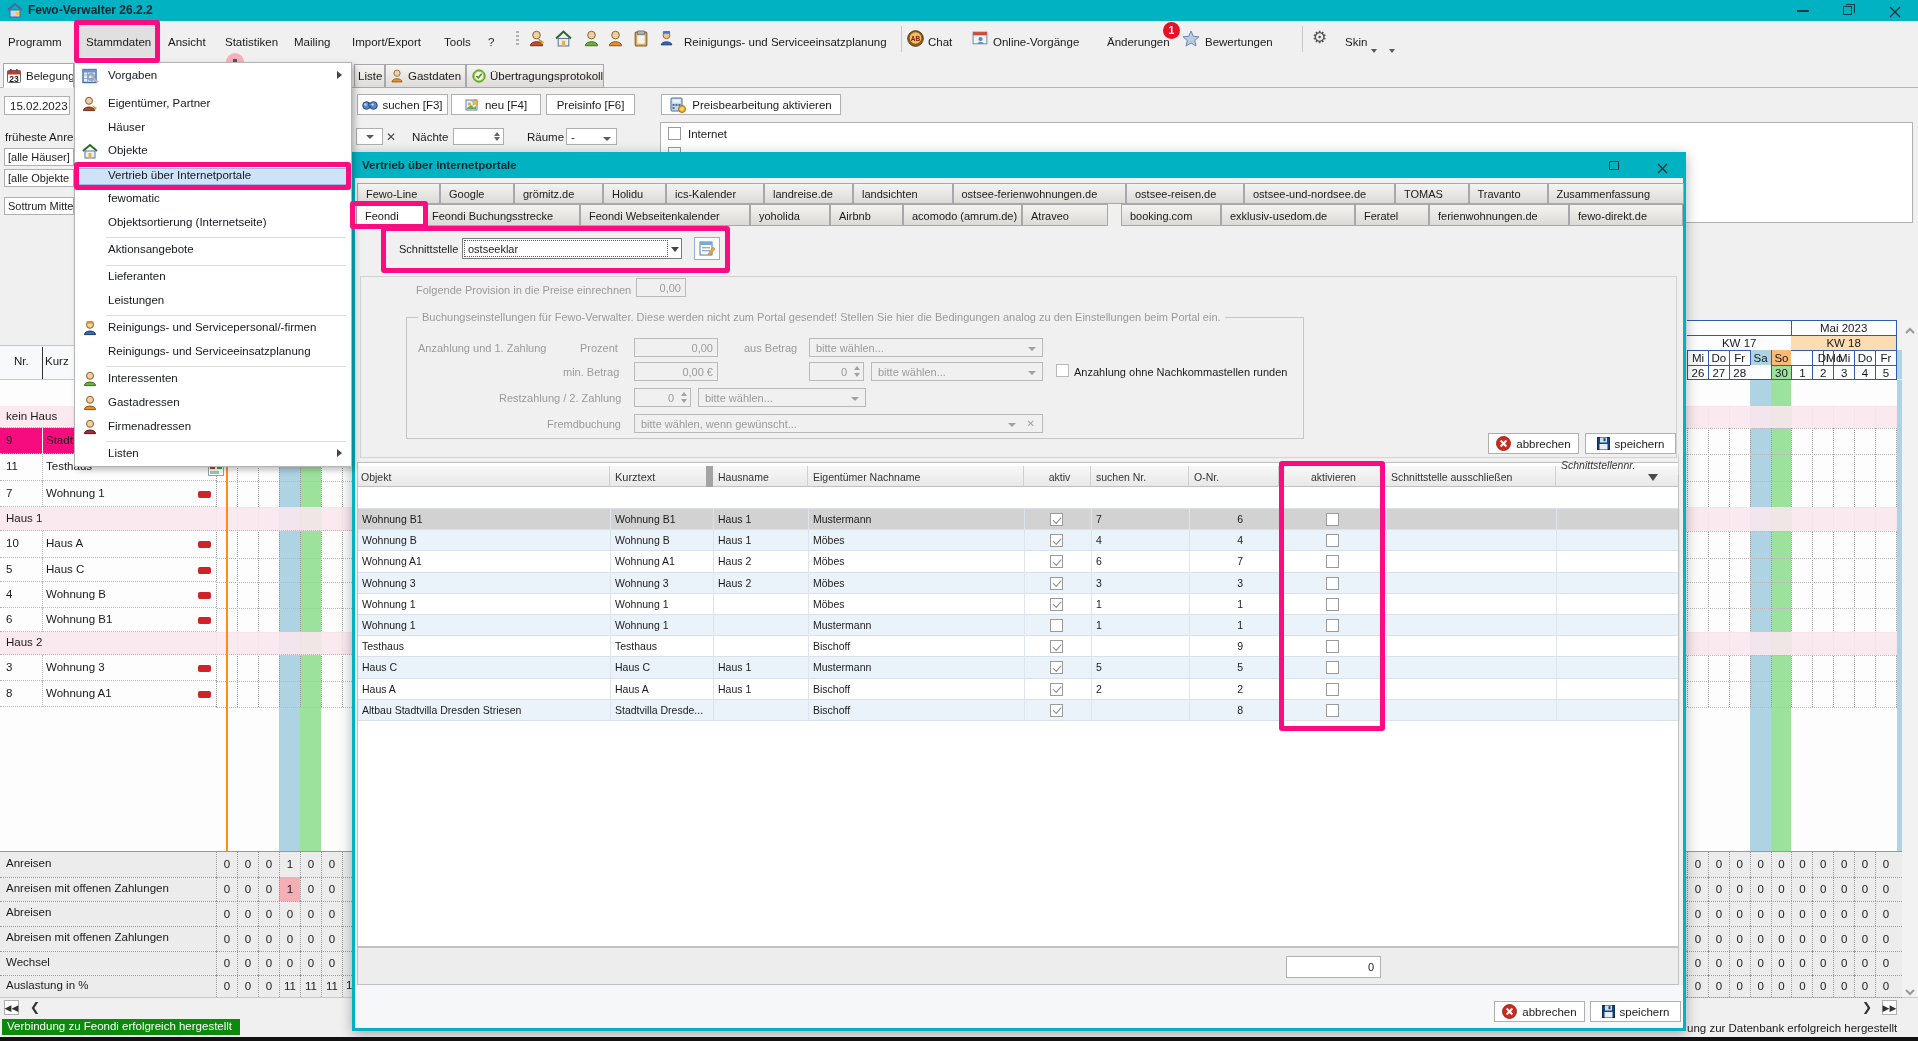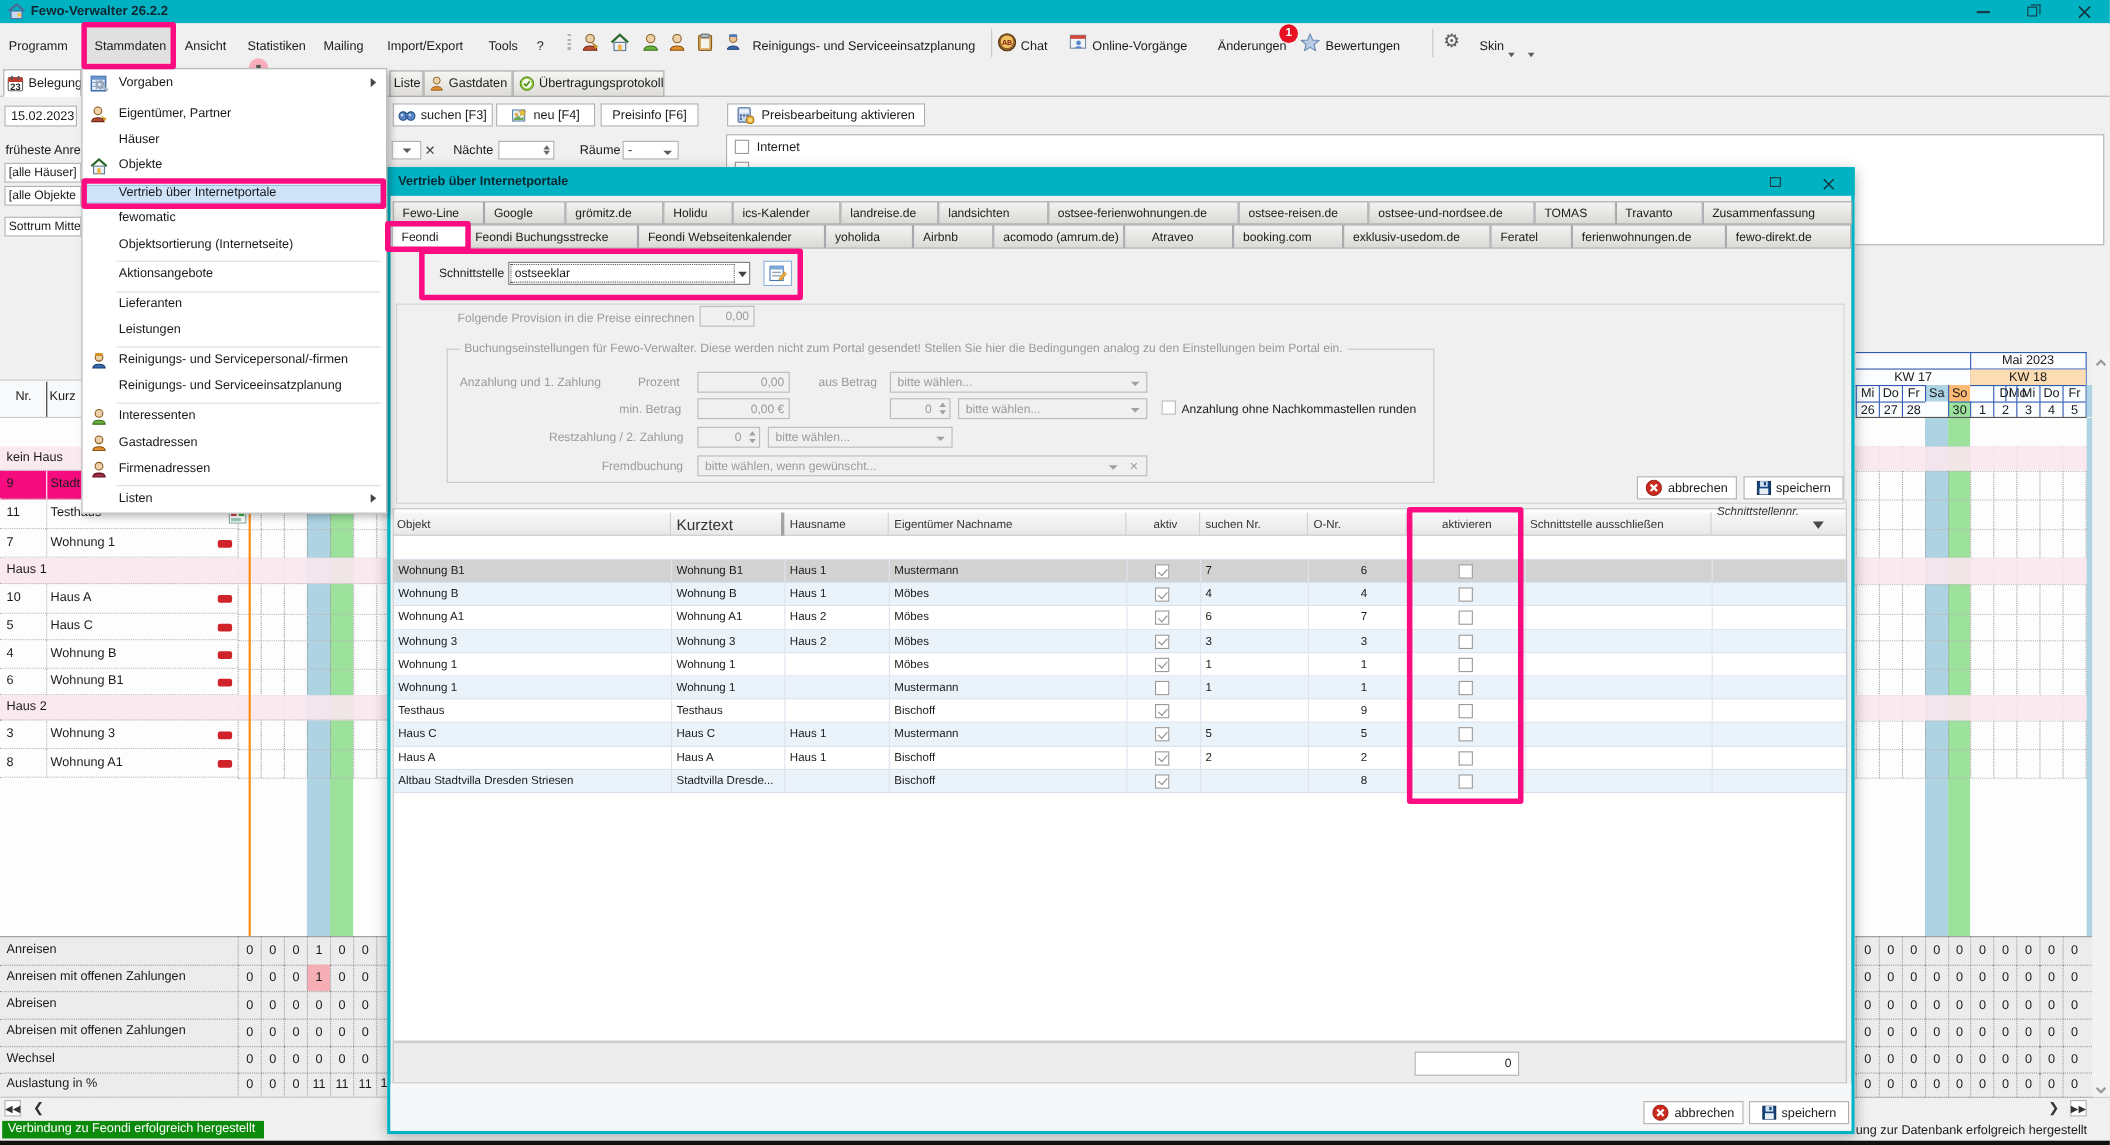--- a/index.html
+++ b/index.html
@@ -449,21 +449,21 @@
 <div class="ab" style="left:1126px;top:183px;width:118px;height:21px;background:linear-gradient(#f3f3f1,#dcdad6);border:1px solid #a8a7ab;font-size:11px;color:#1a1a1a;padding:4px 0 0 8px;z-index:22;white-space:nowrap;overflow:hidden;">ostsee-reisen.de</div>
 <div class="ab" style="left:1244px;top:183px;width:151px;height:21px;background:linear-gradient(#f3f3f1,#dcdad6);border:1px solid #a8a7ab;font-size:11px;color:#1a1a1a;padding:4px 0 0 8px;z-index:22;white-space:nowrap;overflow:hidden;">ostsee-und-nordsee.de</div>
 <div class="ab" style="left:1395px;top:183px;width:73.5px;height:21px;background:linear-gradient(#f3f3f1,#dcdad6);border:1px solid #a8a7ab;font-size:11px;color:#1a1a1a;padding:4px 0 0 8px;z-index:22;white-space:nowrap;overflow:hidden;">TOMAS</div>
 <div class="ab" style="left:1468.5px;top:183px;width:79px;height:21px;background:linear-gradient(#f3f3f1,#dcdad6);border:1px solid #a8a7ab;font-size:11px;color:#1a1a1a;padding:4px 0 0 8px;z-index:22;white-space:nowrap;overflow:hidden;">Travanto</div>
 <div class="ab" style="left:1547.5px;top:183px;width:136px;height:21px;background:linear-gradient(#f3f3f1,#dcdad6);border:1px solid #a8a7ab;font-size:11px;color:#1a1a1a;padding:4px 0 0 8px;z-index:22;white-space:nowrap;overflow:hidden;">Zusammenfassung</div>
 <div class="ab" style="left:423px;top:204px;width:157px;height:22px;background:linear-gradient(#f3f3f1,#dcdad6);border:1px solid #a8a7ab;font-size:11px;color:#1a1a1a;padding:5px 0 0 8px;z-index:22;white-space:nowrap;overflow:hidden;">Feondi Buchungsstrecke</div>
 <div class="ab" style="left:580px;top:204px;width:170px;height:22px;background:linear-gradient(#f3f3f1,#dcdad6);border:1px solid #a8a7ab;font-size:11px;color:#1a1a1a;padding:5px 0 0 8px;z-index:22;white-space:nowrap;overflow:hidden;">Feondi Webseitenkalender</div>
 <div class="ab" style="left:750px;top:204px;width:80px;height:22px;background:linear-gradient(#f3f3f1,#dcdad6);border:1px solid #a8a7ab;font-size:11px;color:#1a1a1a;padding:5px 0 0 8px;z-index:22;white-space:nowrap;overflow:hidden;">yoholida</div>
 <div class="ab" style="left:830px;top:204px;width:73px;height:22px;background:linear-gradient(#f3f3f1,#dcdad6);border:1px solid #a8a7ab;font-size:11px;color:#1a1a1a;padding:5px 0 0 8px;z-index:22;white-space:nowrap;overflow:hidden;">Airbnb</div>
 <div class="ab" style="left:903px;top:204px;width:119px;height:22px;background:linear-gradient(#f3f3f1,#dcdad6);border:1px solid #a8a7ab;font-size:11px;color:#1a1a1a;padding:5px 0 0 8px;z-index:22;white-space:nowrap;overflow:hidden;">acomodo (amrum.de)</div>
-<div class="ab" style="left:1022px;top:204px;width:99px;height:22px;background:linear-gradient(#f3f3f1,#dcdad6);border:1px solid #a8a7ab;font-size:11px;color:#1a1a1a;padding:5px 0 0 24px;z-index:22;white-space:nowrap;overflow:hidden;">Atraveo</div>
+<div class="ab" style="left:1022px;top:204px;width:86px;height:22px;background:linear-gradient(#f3f3f1,#dcdad6);border:1px solid #a8a7ab;font-size:11px;color:#1a1a1a;padding:5px 0 0 8px;z-index:22;white-space:nowrap;overflow:hidden;">Atraveo</div>
 <div class="ab" style="left:1121px;top:204px;width:100px;height:22px;background:linear-gradient(#f3f3f1,#dcdad6);border:1px solid #a8a7ab;font-size:11px;color:#1a1a1a;padding:5px 0 0 8px;z-index:22;white-space:nowrap;overflow:hidden;">booking.com</div>
 <div class="ab" style="left:1221px;top:204px;width:134px;height:22px;background:linear-gradient(#f3f3f1,#dcdad6);border:1px solid #a8a7ab;font-size:11px;color:#1a1a1a;padding:5px 0 0 8px;z-index:22;white-space:nowrap;overflow:hidden;">exklusiv-usedom.de</div>
 <div class="ab" style="left:1355px;top:204px;width:74px;height:22px;background:linear-gradient(#f3f3f1,#dcdad6);border:1px solid #a8a7ab;font-size:11px;color:#1a1a1a;padding:5px 0 0 8px;z-index:22;white-space:nowrap;overflow:hidden;">Feratel</div>
 <div class="ab" style="left:1429px;top:204px;width:140px;height:22px;background:linear-gradient(#f3f3f1,#dcdad6);border:1px solid #a8a7ab;font-size:11px;color:#1a1a1a;padding:5px 0 0 8px;z-index:22;white-space:nowrap;overflow:hidden;">ferienwohnungen.de</div>
 <div class="ab" style="left:1569px;top:204px;width:114px;height:22px;background:linear-gradient(#f3f3f1,#dcdad6);border:1px solid #a8a7ab;font-size:11px;color:#1a1a1a;padding:5px 0 0 8px;z-index:22;white-space:nowrap;overflow:hidden;">fewo-direkt.de</div>
 <div class="ab" style="left:356px;top:203px;width:69px;height:24px;background:#fff;border:1px solid #a8a7ab;border-bottom:none;font-size:11px;color:#1a1a1a;padding:6px 0 0 8px;z-index:23;">Feondi</div>
 <div class="ab" style="left:399px;top:243px;font-size:11px;color:#1a1a1a;z-index:22;">Schnittstelle</div>
 <div class="ab" style="left:462px;top:238px;width:220px;height:21px;background:#fff;border:1px solid #7a7a7a;z-index:22;"></div>
 <div class="ab" style="left:464px;top:240px;width:204px;height:17px;border:1px dotted #555;font-size:11px;color:#1a1a1a;padding:2px 0 0 3px;z-index:23;">ostseeklar</div>
 <div class="ab" style="left:671px;top:247px;width:0;height:0;border-left:4px solid transparent;border-right:4px solid transparent;border-top:5px solid #444;z-index:23;"></div>
@@ -504,21 +504,21 @@
     </svg>abbrechen</div>
 <div class="ab btn" style="left:1585px;top:433px;width:91px;height:21px;z-index:23;"><svg width="13" height="13" viewBox="0 0 13 13" style="margin-right:5px;">
       <rect x="0.5" y="0.5" width="12" height="12" fill="#16457e" stroke="#0d2c52"></rect>
       <rect x="3" y="0.5" width="7" height="5" fill="#cfe0f2"></rect>
       <rect x="6.5" y="1.2" width="2" height="3" fill="#16457e"></rect>
       <rect x="2.5" y="7" width="8" height="5.5" fill="#e8eef6"></rect>
     </svg>speichern</div>
 <div class="ab" style="left:357px;top:462px;width:1322px;height:485px;background:#fff;border:1px solid #c0c0c0;z-index:22;"></div>
 <div class="ab" style="left:358px;top:466px;width:1320px;height:21px;background:linear-gradient(#f8f8f8,#e8e8e8);border-bottom:1px solid #c0c0c0;z-index:23;"></div>
 <div class="ab" style="left:357px;top:466px;width:253px;height:21px;border-right:1px solid #d0d0d0;font-size:10.5px;color:#333;display:flex;align-items:center;padding-left:4px;z-index:24;white-space:nowrap;overflow:hidden;">Objekt</div>
-<div class="ab" style="left:610px;top:466px;width:103px;height:21px;border-right:3px solid #a3a3a3;font-size:14px;color:#333;display:flex;align-items:center;padding-left:5px;z-index:24;white-space:nowrap;overflow:hidden;">Kurztext</div>
+<div class="ab" style="left:610px;top:466px;width:103px;height:21px;border-right:7px solid #a3a3a3;font-size:11px;color:#333;display:flex;align-items:center;padding-left:5px;z-index:24;white-space:nowrap;overflow:hidden;">Kurztext</div>
 <div class="ab" style="left:713px;top:466px;width:95px;height:21px;border-right:1px solid #d0d0d0;font-size:10.5px;color:#333;display:flex;align-items:center;padding-left:5px;z-index:24;white-space:nowrap;overflow:hidden;">Hausname</div>
 <div class="ab" style="left:808px;top:466px;width:216px;height:21px;border-right:1px solid #d0d0d0;font-size:10.5px;color:#333;display:flex;align-items:center;padding-left:5px;z-index:24;white-space:nowrap;overflow:hidden;">Eigentümer Nachname</div>
 <div class="ab" style="left:1024px;top:466px;width:67px;height:21px;border-right:1px solid #d0d0d0;font-size:10.5px;color:#333;display:flex;align-items:center;justify-content:center;padding-left:5px;z-index:24;white-space:nowrap;overflow:hidden;">aktiv</div>
 <div class="ab" style="left:1091px;top:466px;width:98px;height:21px;border-right:1px solid #d0d0d0;font-size:10.5px;color:#333;display:flex;align-items:center;padding-left:5px;z-index:24;white-space:nowrap;overflow:hidden;">suchen Nr.</div>
 <div class="ab" style="left:1189px;top:466px;width:90px;height:21px;border-right:1px solid #d0d0d0;font-size:10.5px;color:#333;display:flex;align-items:center;padding-left:5px;z-index:24;white-space:nowrap;overflow:hidden;">O-Nr.</div>
 <div class="ab" style="left:1279px;top:466px;width:105px;height:21px;border-right:1px solid #d0d0d0;font-size:10.5px;color:#333;display:flex;align-items:center;justify-content:center;padding-left:5px;z-index:24;white-space:nowrap;overflow:hidden;">aktivieren</div>
 <div class="ab" style="left:1386px;top:466px;width:170px;height:21px;border-right:1px solid #d0d0d0;font-size:10.5px;color:#333;display:flex;align-items:center;padding-left:5px;z-index:24;white-space:nowrap;overflow:hidden;">Schnittstelle ausschließen</div>
 <div class="ab" style="left:1556px;top:454px;width:123px;height:21px;border-right:1px solid #d0d0d0;font-size:10.5px;color:#333;display:flex;align-items:center;padding-left:5px;z-index:24;white-space:nowrap;overflow:hidden;font-style:italic;">Schnittstellennr.</div>
 <div class="ab" style="left:1648px;top:474px;width:0;height:0;border-left:5px solid transparent;border-right:5px solid transparent;border-top:7px solid #4a4a4a;z-index:25;"></div>
 <div class="ab" style="left:358px;top:508px;width:1320px;height:0;border-top:1px solid #d8e0ea;z-index:23;"></div>

